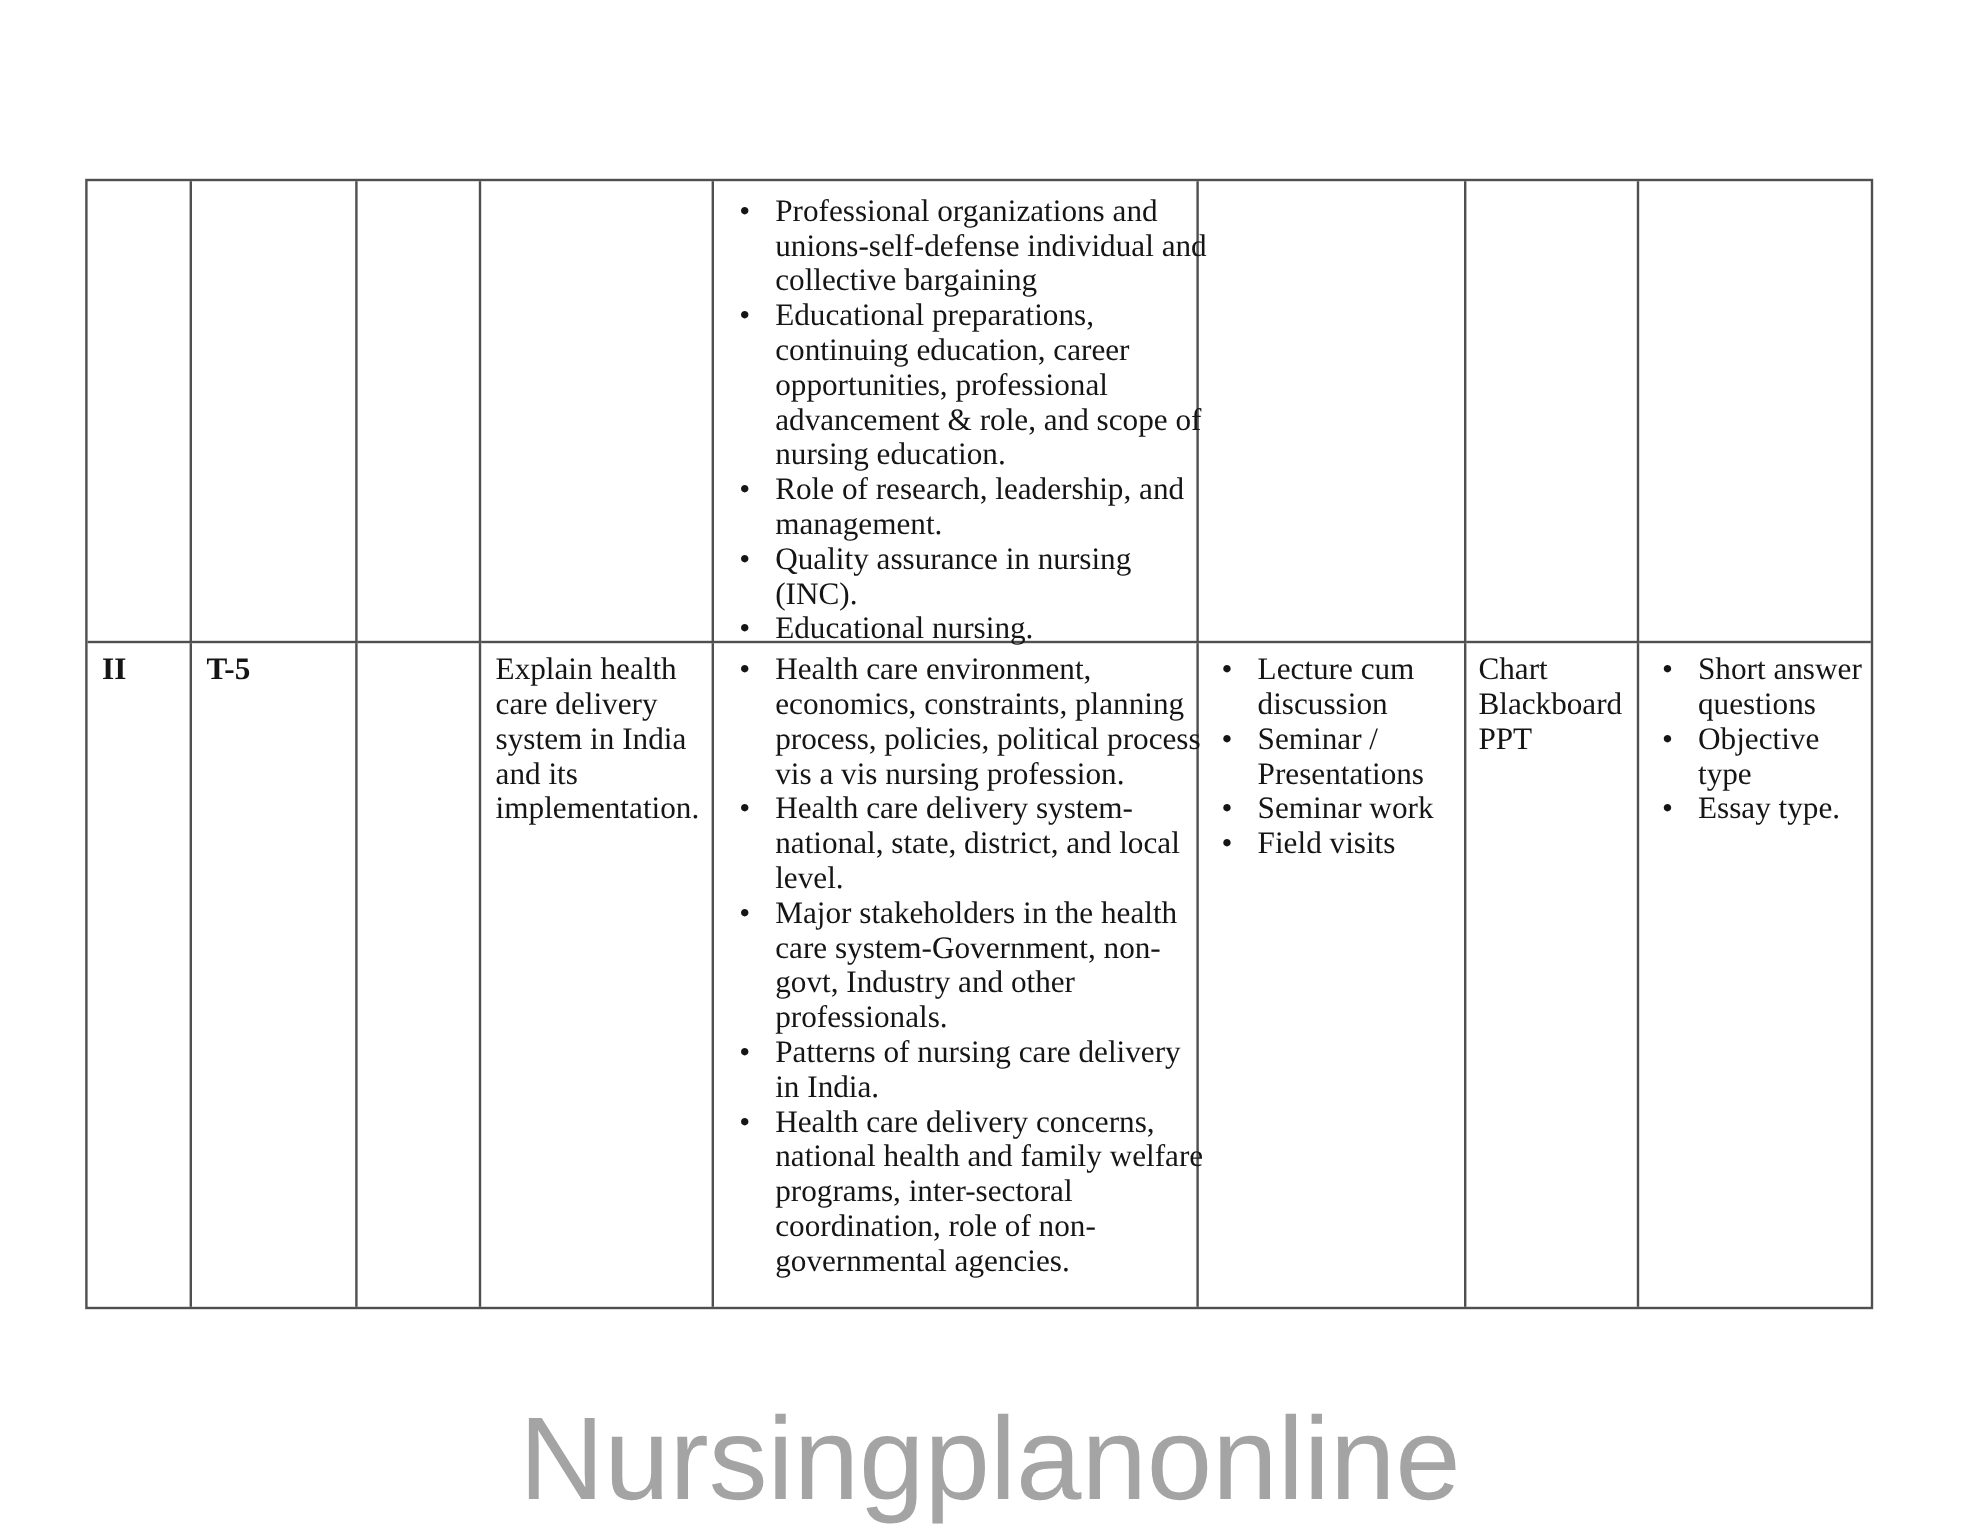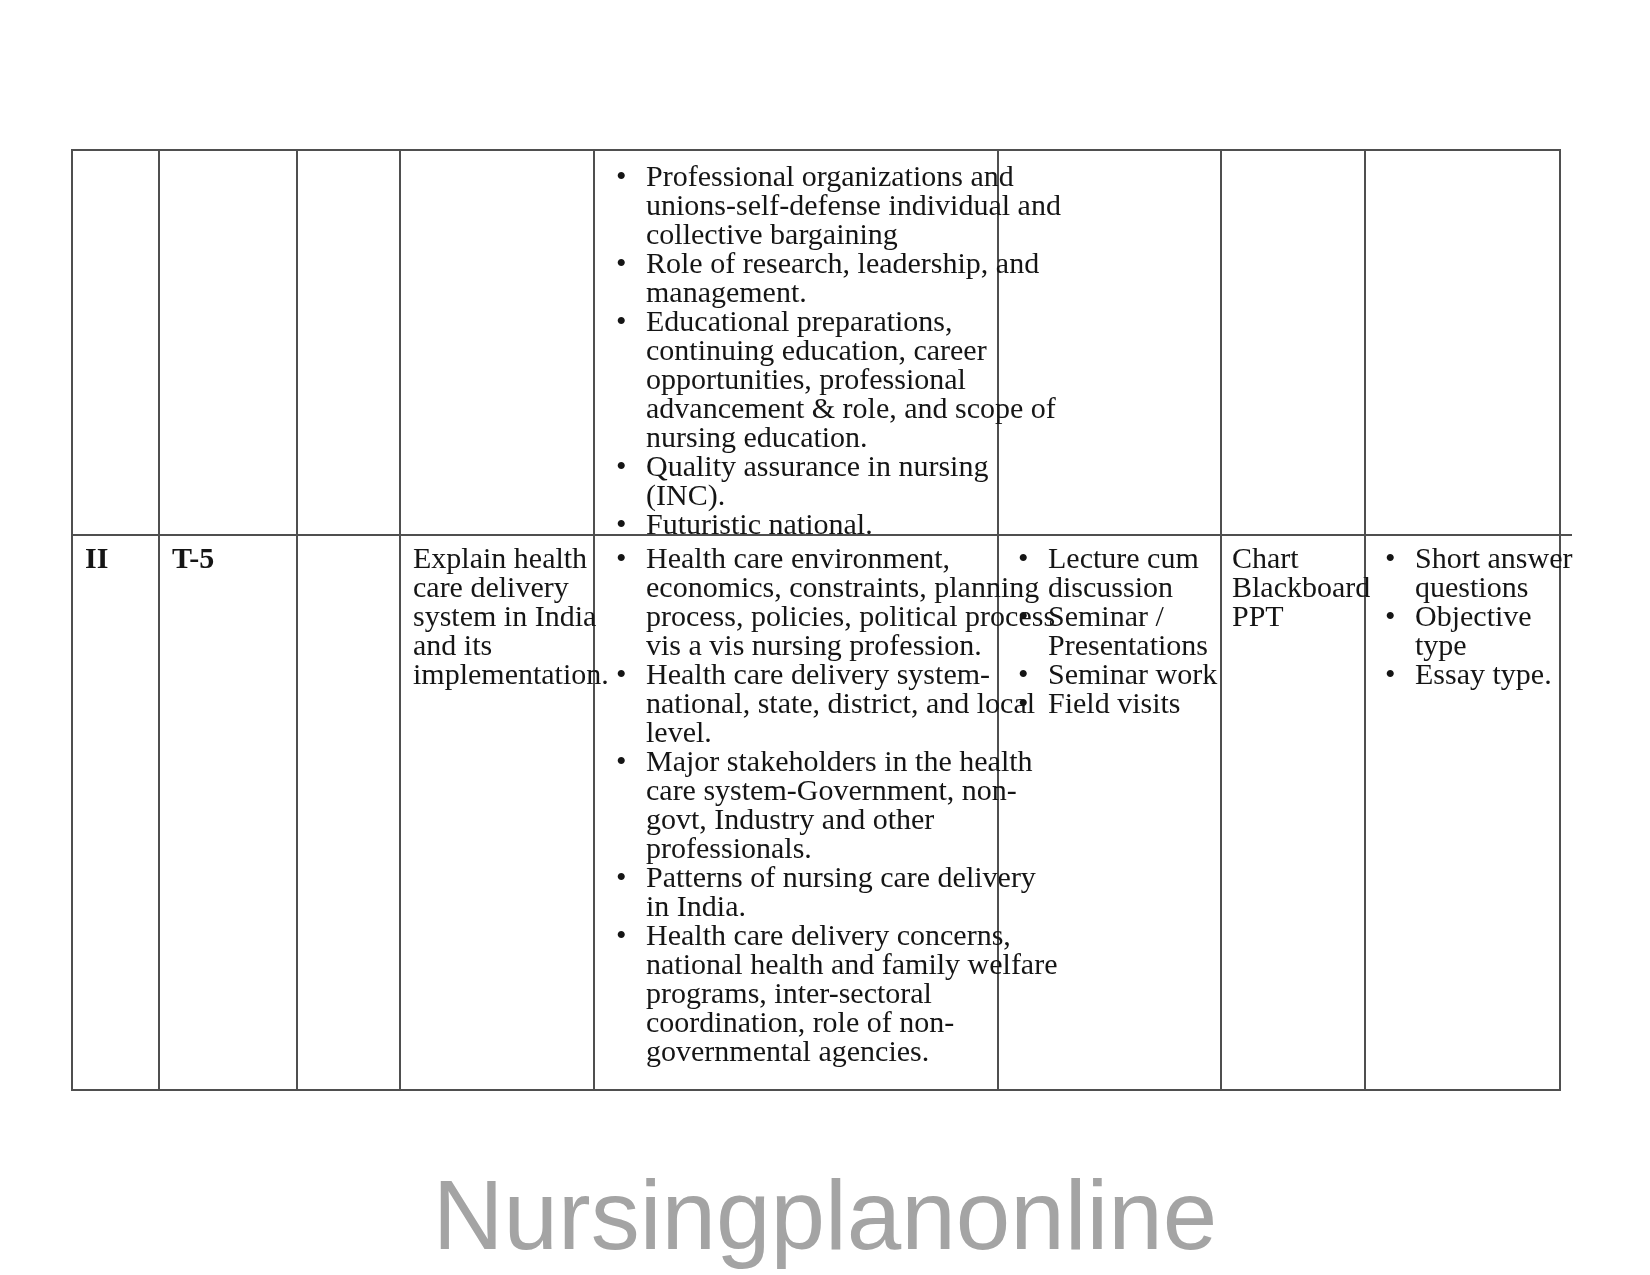--- a/index.html
+++ b/index.html
@@ -23,21 +23,21 @@
     display: grid;
     grid-template-columns: 87px 138px 103px 194px 404px 223px 144px auto;
     grid-template-rows: 385px auto;
     background: #ffffff;
   }
   .cell {
     box-sizing: border-box;
     border-right: 2px solid #4f4f4f;
     border-bottom: 2px solid #4f4f4f;
     padding: 10px 0 0 12px;
-    font-size: 30px;
+    font-size: 26px;
     line-height: 29px;
     overflow: visible;
   }
   .cell.c8 { border-right: none; }
   .cell.r2 { border-bottom: none; padding-top: 7px; }
   .cell.c5 { padding-left: 14px; }
   .cell.c7 { padding-left: 10px; }
 
   .bold-id { font-weight: bold; white-space: pre; }
   .pre-text { white-space: pre; font-family: Liberation Serif, serif; }
@@ -77,30 +77,30 @@
 
     <div class="cell c1 r1"></div>
     <div class="cell c2 r1"></div>
     <div class="cell c3 r1"></div>
     <div class="cell c4 r1"></div>
     <div class="cell c5 r1">
       <ul class="bullets">
         <li>Professional organizations and
 unions-self-defense individual and
 collective bargaining</li>
-        <li>Role of research, leadership, and
-management.</li>
         <li>Educational preparations,
 continuing education, career
 opportunities, professional
 advancement &amp; role, and scope of
 nursing education.</li>
+        <li>Role of research, leadership, and
+management.</li>
         <li>Quality assurance in nursing
 (INC).</li>
-        <li>Futuristic national.</li>
+        <li>Educational nursing.</li>
       </ul>
     </div>
     <div class="cell c6 r1"></div>
     <div class="cell c7 r1"></div>
     <div class="cell c8 r1"></div>
 
     <div class="cell c1 r2">
       <div class="bold-id">II</div>
     </div>
     <div class="cell c2 r2">

